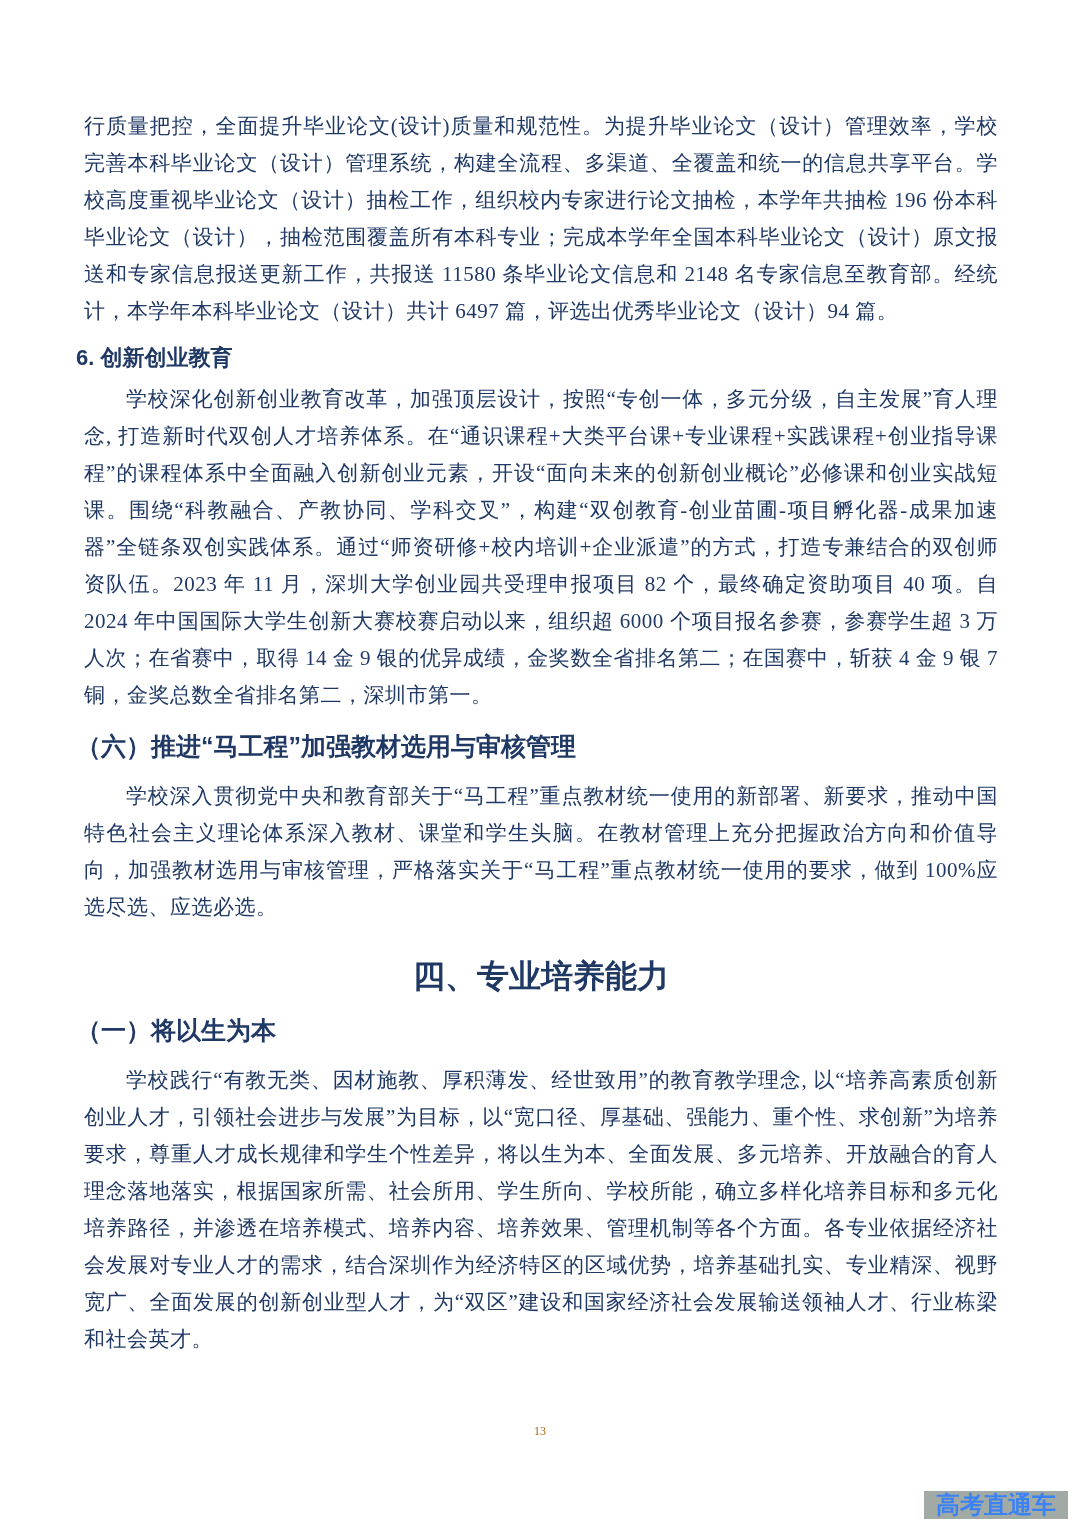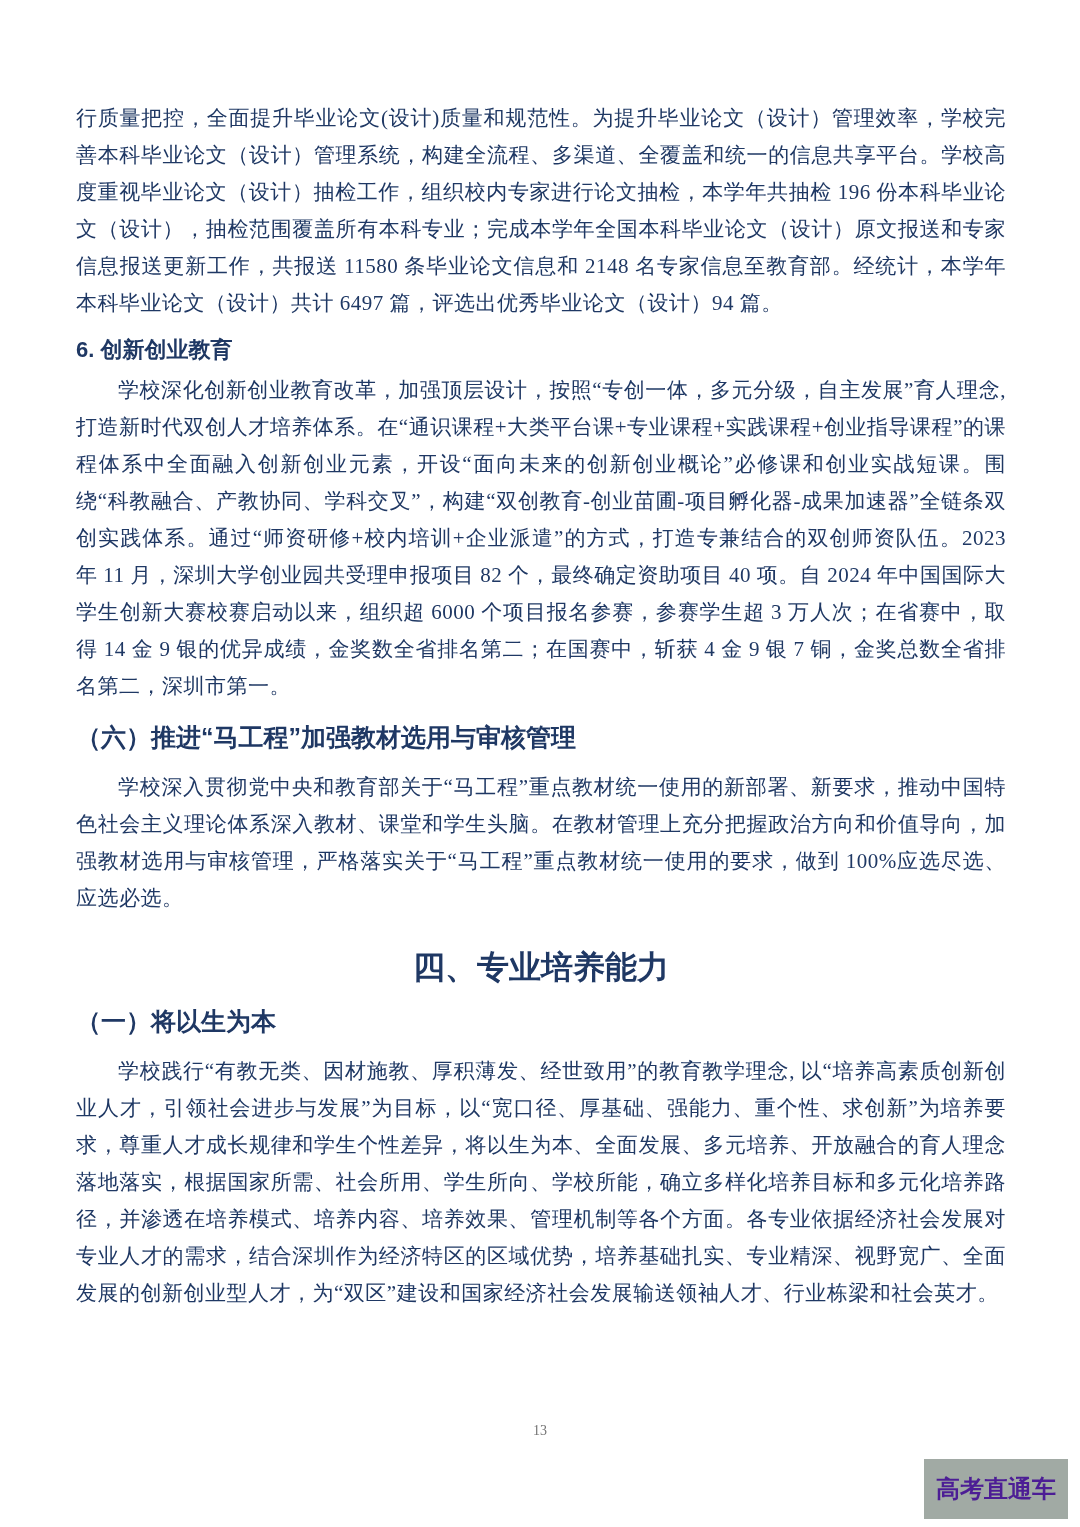--- a/index.html
+++ b/index.html
@@ -20,21 +20,21 @@
   .content {
     position: absolute;
     left: 76px;
     right: 74px;
     top: 100px;
   }
   p.body {
     font-size: 21px;
     line-height: 37px;
     text-align: justify;
-    margin: 0;
+    margin: 8px;
     letter-spacing: 0.5px;
   }
   p.indent { text-indent: 2em; }
   h3.h-num {
     font-family: "Liberation Sans", "DejaVu Sans", sans-serif;
     font-weight: bold;
     font-size: 22px;
     line-height: 30px;
     margin: 13px 0 7px 0;
   }
@@ -52,34 +52,34 @@
     line-height: 40px;
     text-align: center;
     margin: 30px 0 17px 0;
   }
   .page-number {
     position: absolute;
     bottom: 88px;
     left: 0;
     width: 100%;
     text-align: center;
-    font-size: 14px;
-    color: #737373;
+    font-size: 12px;
+    color: #a16207;
   }
   .watermark {
     position: absolute;
     right: 12px;
     bottom: 8px;
     background: rgba(145, 155, 148, 0.85);
-    color: #4c1d95;
+    color: #3b82f6;
     font-family: "Liberation Sans", "DejaVu Sans", sans-serif;
     font-weight: bold;
     font-size: 24px;
     line-height: 28px;
-    padding: 16px 12px;
+    padding: 0 12px;
   }
 </style>
 </head>
 <body>
 
 <div class="page">
   <div class="content">
 
     <p class="body">行质量把控，全面提升毕业论文(设计)质量和规范性。为提升毕业论文（设计）管理效率，学校完善本科毕业论文（设计）管理系统，构建全流程、多渠道、全覆盖和统一的信息共享平台。学校高度重视毕业论文（设计）抽检工作，组织校内专家进行论文抽检，本学年共抽检 196 份本科毕业论文（设计），抽检范围覆盖所有本科专业；完成本学年全国本科毕业论文（设计）原文报送和专家信息报送更新工作，共报送 11580 条毕业论文信息和 2148 名专家信息至教育部。经统计，本学年本科毕业论文（设计）共计 6497 篇，评选出优秀毕业论文（设计）94 篇。</p>
 

